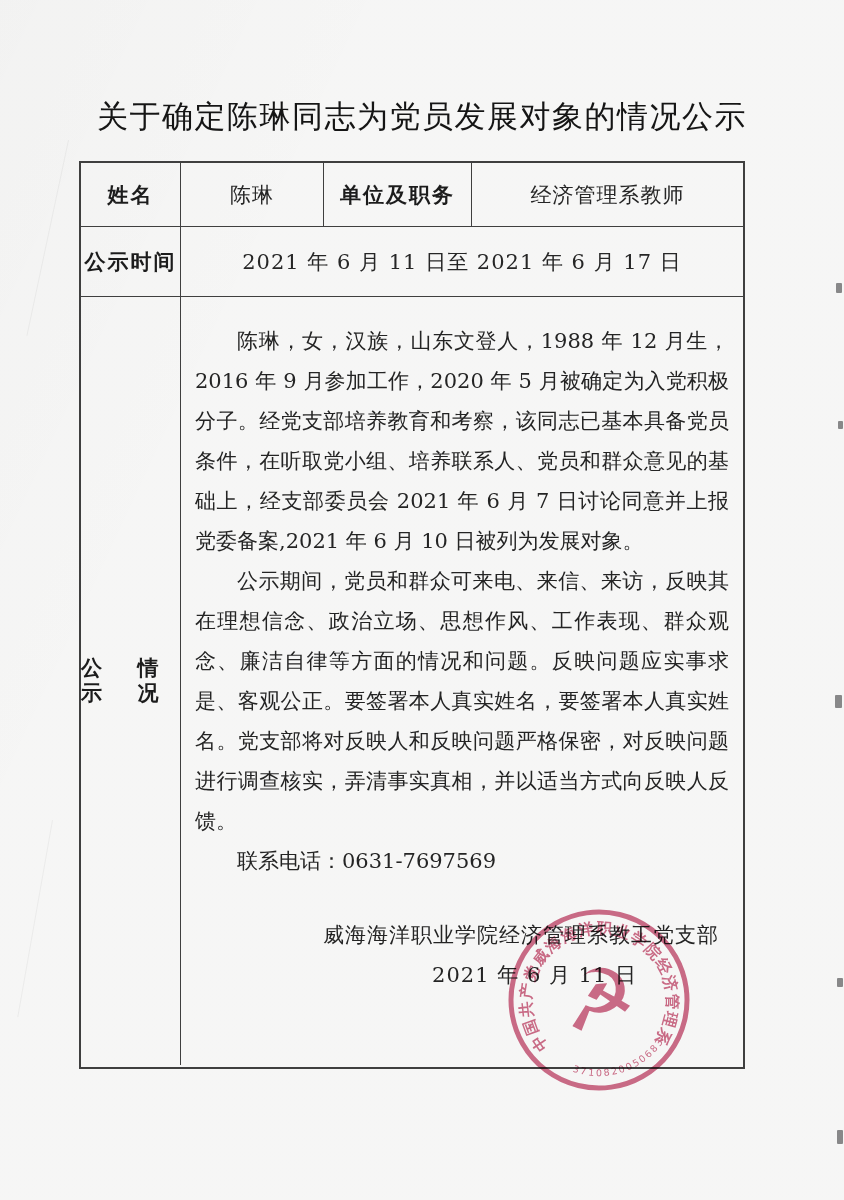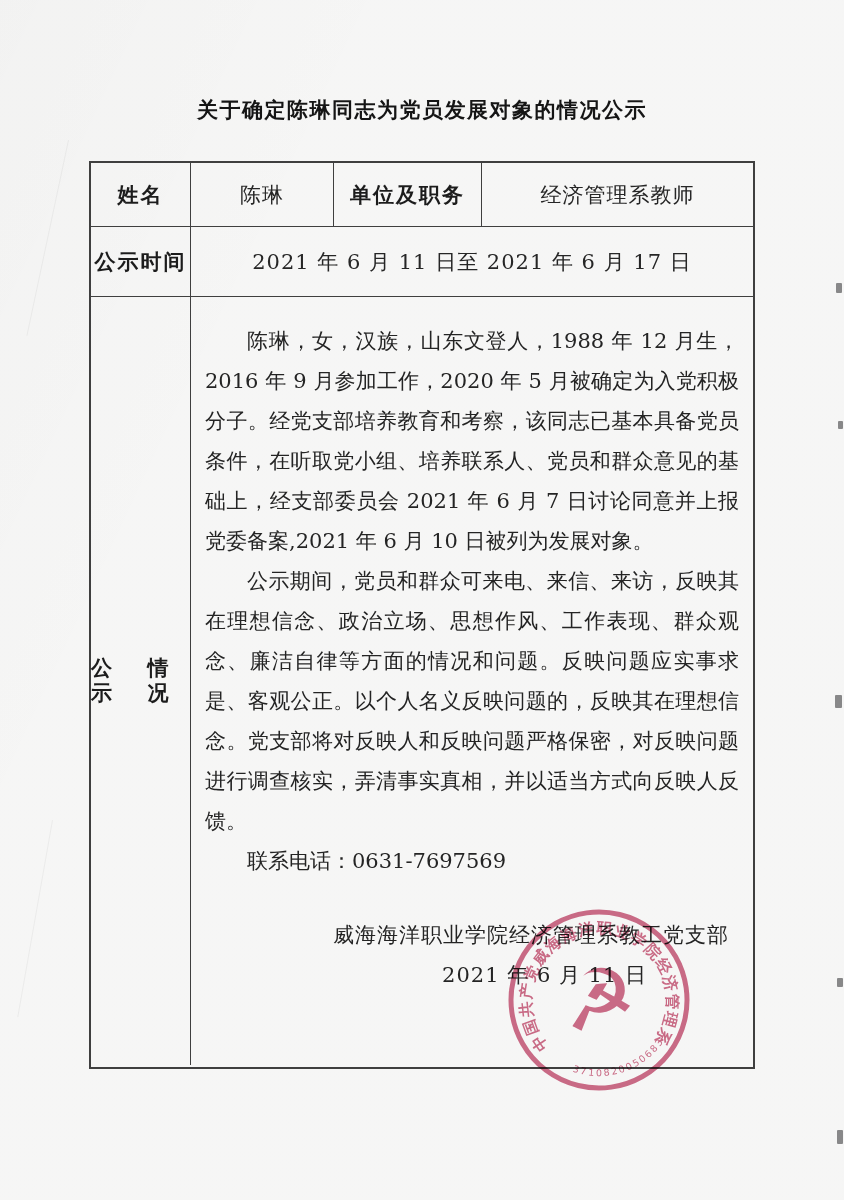--- a/index.html
+++ b/index.html
@@ -12,26 +12,26 @@
   .paper{
     position:relative;width:844px;height:1200px;
     background:
       linear-gradient(115deg, rgba(0,0,0,0.015) 0%, rgba(0,0,0,0) 30%),
       linear-gradient(0deg, rgba(120,120,130,0.03), rgba(120,120,130,0.03)),
       #fafaf9;
   }
   .doc-title{
     position:absolute;top:96px;left:0;width:100%;
     text-align:center;
-    font-size:21px;font-weight:700;color:#151515;
+    font-size:31px;font-weight:400;color:#151515;
     letter-spacing:1.5px;
     font-family:"DejaVu Sans",sans-serif;
   }
   .doc-table{
-    position:absolute;left:89px;top:161px;width:666px;height:908px;
+    position:absolute;left:79px;top:161px;width:666px;height:908px;
     border:2px solid #3f3f3f;
     box-sizing:border-box;
     color:#222;
   }
   .t-row{display:flex;box-sizing:border-box;}
   .t-row-name{height:64px;border-bottom:1.5px solid #3f3f3f;}
   .t-row-period{height:70px;border-bottom:1.5px solid #3f3f3f;}
   .t-row-details{height:768px;}
   .t-cell{
     box-sizing:border-box;
@@ -110,21 +110,21 @@
       <div class="t-cell w-rest c-value">2021 年 6 月 11 日至 2021 年 6 月 17 日</div>
     </div>
 
     <div class="t-row t-row-details">
       <div class="t-cell w-label b-right c-label details-label">
         <span>公示</span>
         <span>情况</span>
       </div>
       <div class="details-body">
         <p>陈琳，女，汉族，山东文登人，1988 年 12 月生，2016 年 9 月参加工作，2020 年 5 月被确定为入党积极分子。经党支部培养教育和考察，该同志已基本具备党员条件，在听取党小组、培养联系人、党员和群众意见的基础上，经支部委员会 2021 年 6 月 7 日讨论同意并上报党委备案,2021 年 6 月 10 日被列为发展对象。</p>
-        <p>公示期间，党员和群众可来电、来信、来访，反映其在理想信念、政治立场、思想作风、工作表现、群众观念、廉洁自律等方面的情况和问题。反映问题应实事求是、客观公正。以个人名义反映问题的，反映其在理想信念。党支部将对反映人和反映问题严格保密，对反映问题进行调查核实，弄清事实真相，并以适当方式向反映人反馈。</p>
+        <p>公示期间，党员和群众可来电、来信、来访，反映其在理想信念、政治立场、思想作风、工作表现、群众观念、廉洁自律等方面的情况和问题。反映问题应实事求是、客观公正。要签署本人真实姓名，要签署本人真实姓名。党支部将对反映人和反映问题严格保密，对反映问题进行调查核实，弄清事实真相，并以适当方式向反映人反馈。</p>
         <p class="contact-line">联系电话：0631-7697569</p>
         <div class="sig-block">
           <p class="sig-line">威海海洋职业学院经济管理系教工党支部</p>
           <p class="sig-date">2021 年 6 月 11 日</p>
         </div>
       </div>
     </div>
 
   </div>
 

